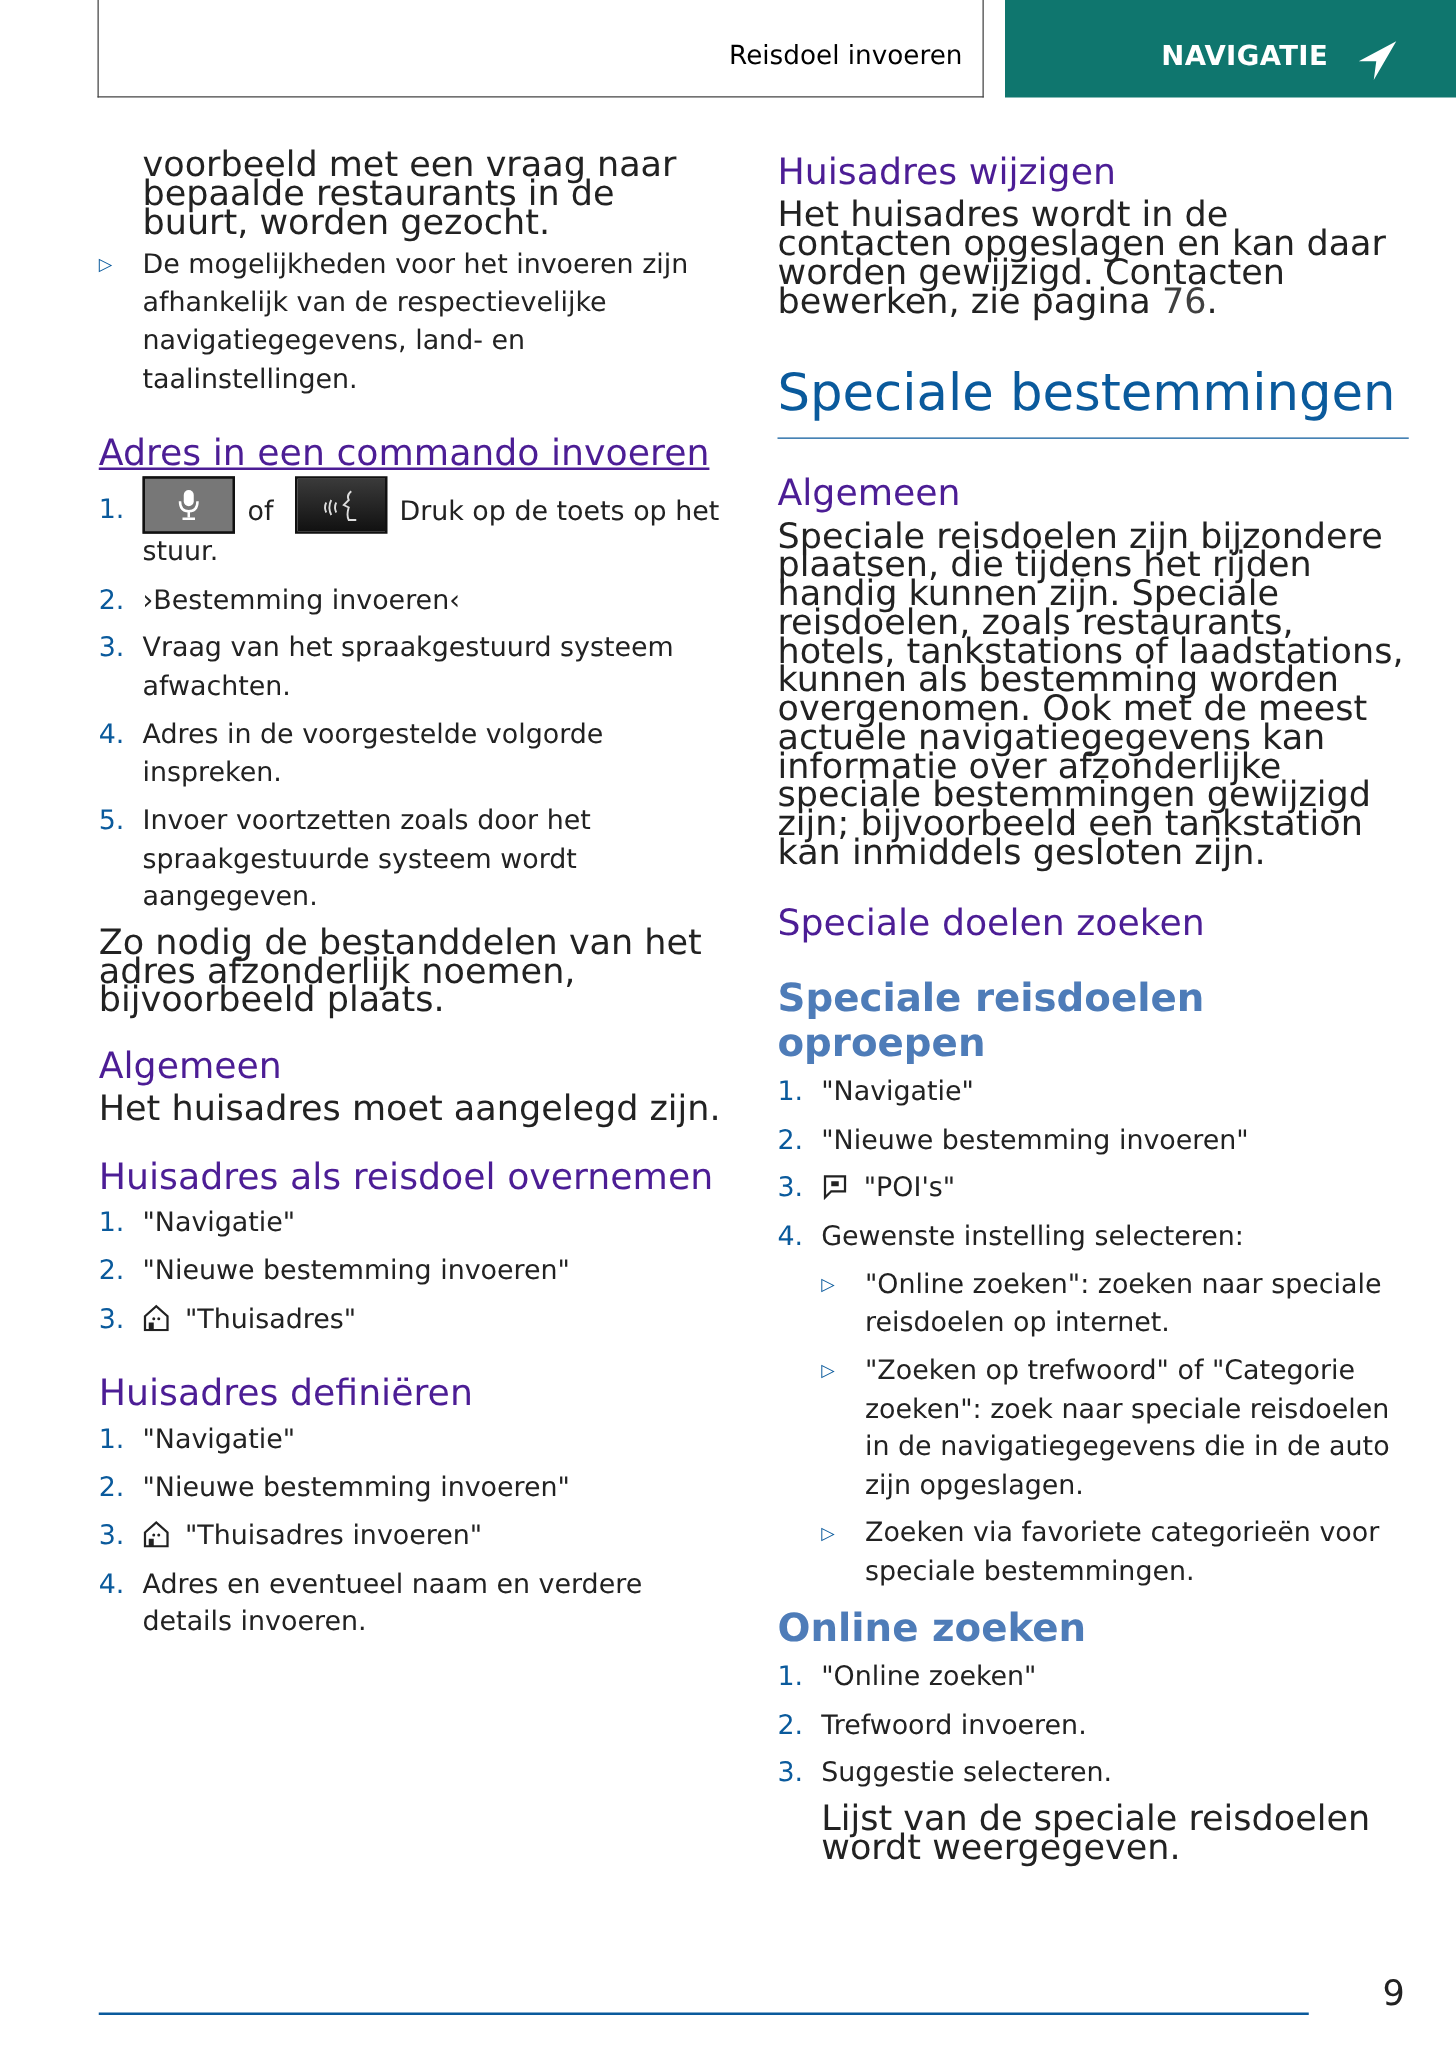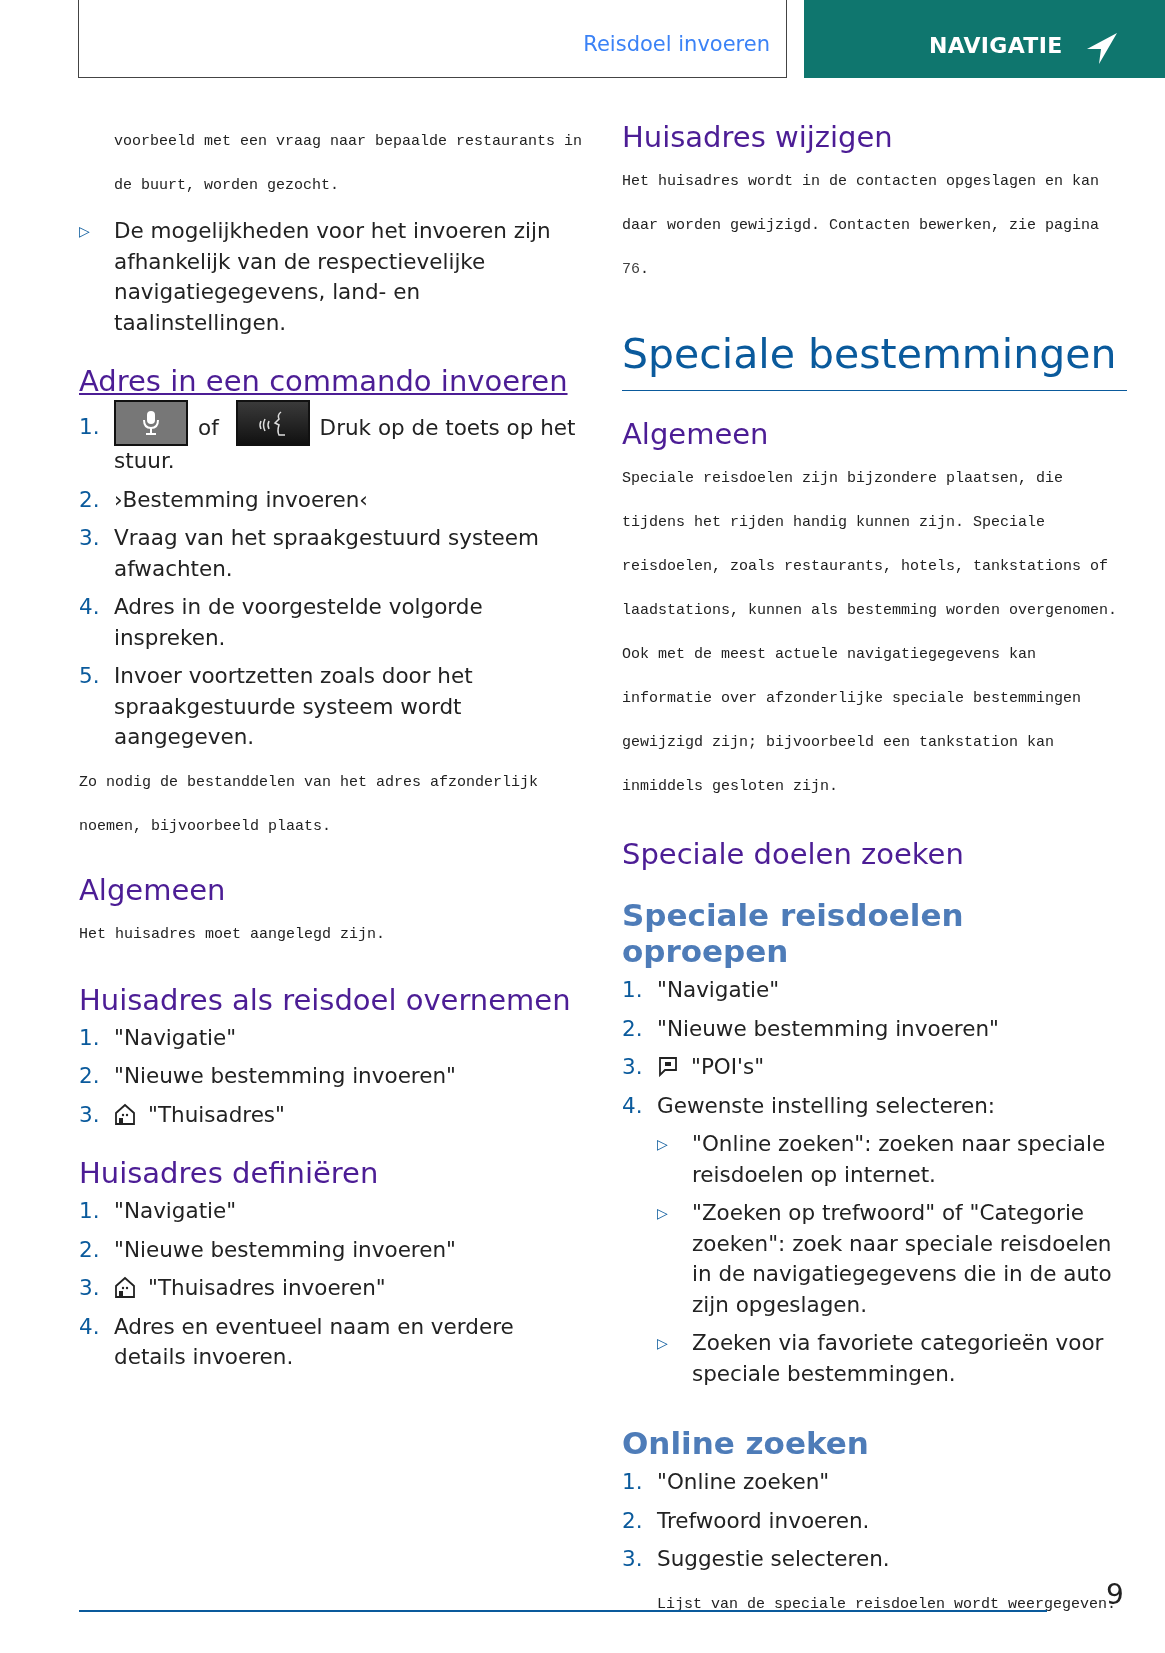--- a/index.html
+++ b/index.html
@@ -1,27 +1,27 @@
 <!DOCTYPE html>
 <html><head>
 <meta charset="utf-8">
 <style>
   html, body { margin: 0; padding: 0; background: #ffffff; }
   body { width: 1165px; height: 1653px; position: relative; overflow: hidden;
          font-family: "DejaVu Sans", sans-serif; color: #222222; }
   .hdr-box { position: absolute; left: 78px; top: -2px; width: 709px; height: 80px;
              border: 1.5px solid #444; border-top: none; box-sizing: border-box; }
-  .hdr-title { position: absolute; right: 16px; top: 34px; font-size: 21px; color: #3b82f6; }
+  .hdr-title { position: absolute; right: 16px; top: 34px; font-size: 21px; color: #000000; }
   .hdr-tab { position: absolute; left: 804px; top: 0; width: 433px; height: 78px; background: #0f766e; }
   .hdr-tab-label { position: absolute; left: 125px; top: 33px; font-size: 22px; font-weight: bold; color: #fff; letter-spacing: 0.3px; }
   .hdr-tab-icon { position: absolute; left: 280px; top: 30px; width: 36px; height: 36px; }
   .col { position: absolute; top: 120px; }
   .col.left { left: 79px; width: 505px; }
   .col.right { left: 622px; width: 505px; }
-  .p { font-size: 15px; line-height: 44px; margin: 0 0 8px 0; font-family: Liberation Mono, monospace; }
+  .p { font-size: 28px; line-height: 23px; margin: 0 0 8px 0; }
   .indent { padding-left: 35px; }
   .h1 { font-size: 41px; color: #0a5a9c; font-weight: normal; margin: 0; padding-bottom: 12px;
         border-bottom: 1.5px solid #0a5a9c; }
   .h2 { font-size: 29px; color: #4c1d95; font-weight: normal; margin: 0 0 6px 0; }
   .h3 { font-size: 31px; color: #4e7cb8; font-weight: bold; margin: 0 0 6px 0; }
   .list-item { display: flex; font-size: 21.5px; line-height: 30.5px; margin-bottom: 8px; }
   .num { color: #0a5a9c; width: 35px; flex: none; }
   .bullet { color: #0a5a9c; width: 35px; flex: none; font-size: 14px; line-height: 30.5px; }
   .txt { flex: 1; }
   .sub { padding-left: 35px; }
@@ -181,21 +181,21 @@
     <div class="list-item">
       <span class="bullet">▷</span>
       <span class="txt">"Zoeken op trefwoord" of "Categorie zoeken": zoek naar speciale reisdoelen in de navigatiegegevens die in de auto zijn opgeslagen.</span>
     </div>
     <div class="list-item">
       <span class="bullet">▷</span>
       <span class="txt">Zoeken via favoriete categorieën voor speciale bestemmingen.</span>
     </div>
   </div>
 
-  <h3 class="h3" style="margin-top:36px;">Online zoeken</h3>
+  <h3 class="h3" style="margin-top:12px;">Online zoeken</h3>
   <div class="list-item">
     <span class="num">1.</span>
     <span class="txt">"Online zoeken"</span>
   </div>
   <div class="list-item">
     <span class="num">2.</span>
     <span class="txt">Trefwoord invoeren.</span>
   </div>
   <div class="list-item">
     <span class="num">3.</span>

